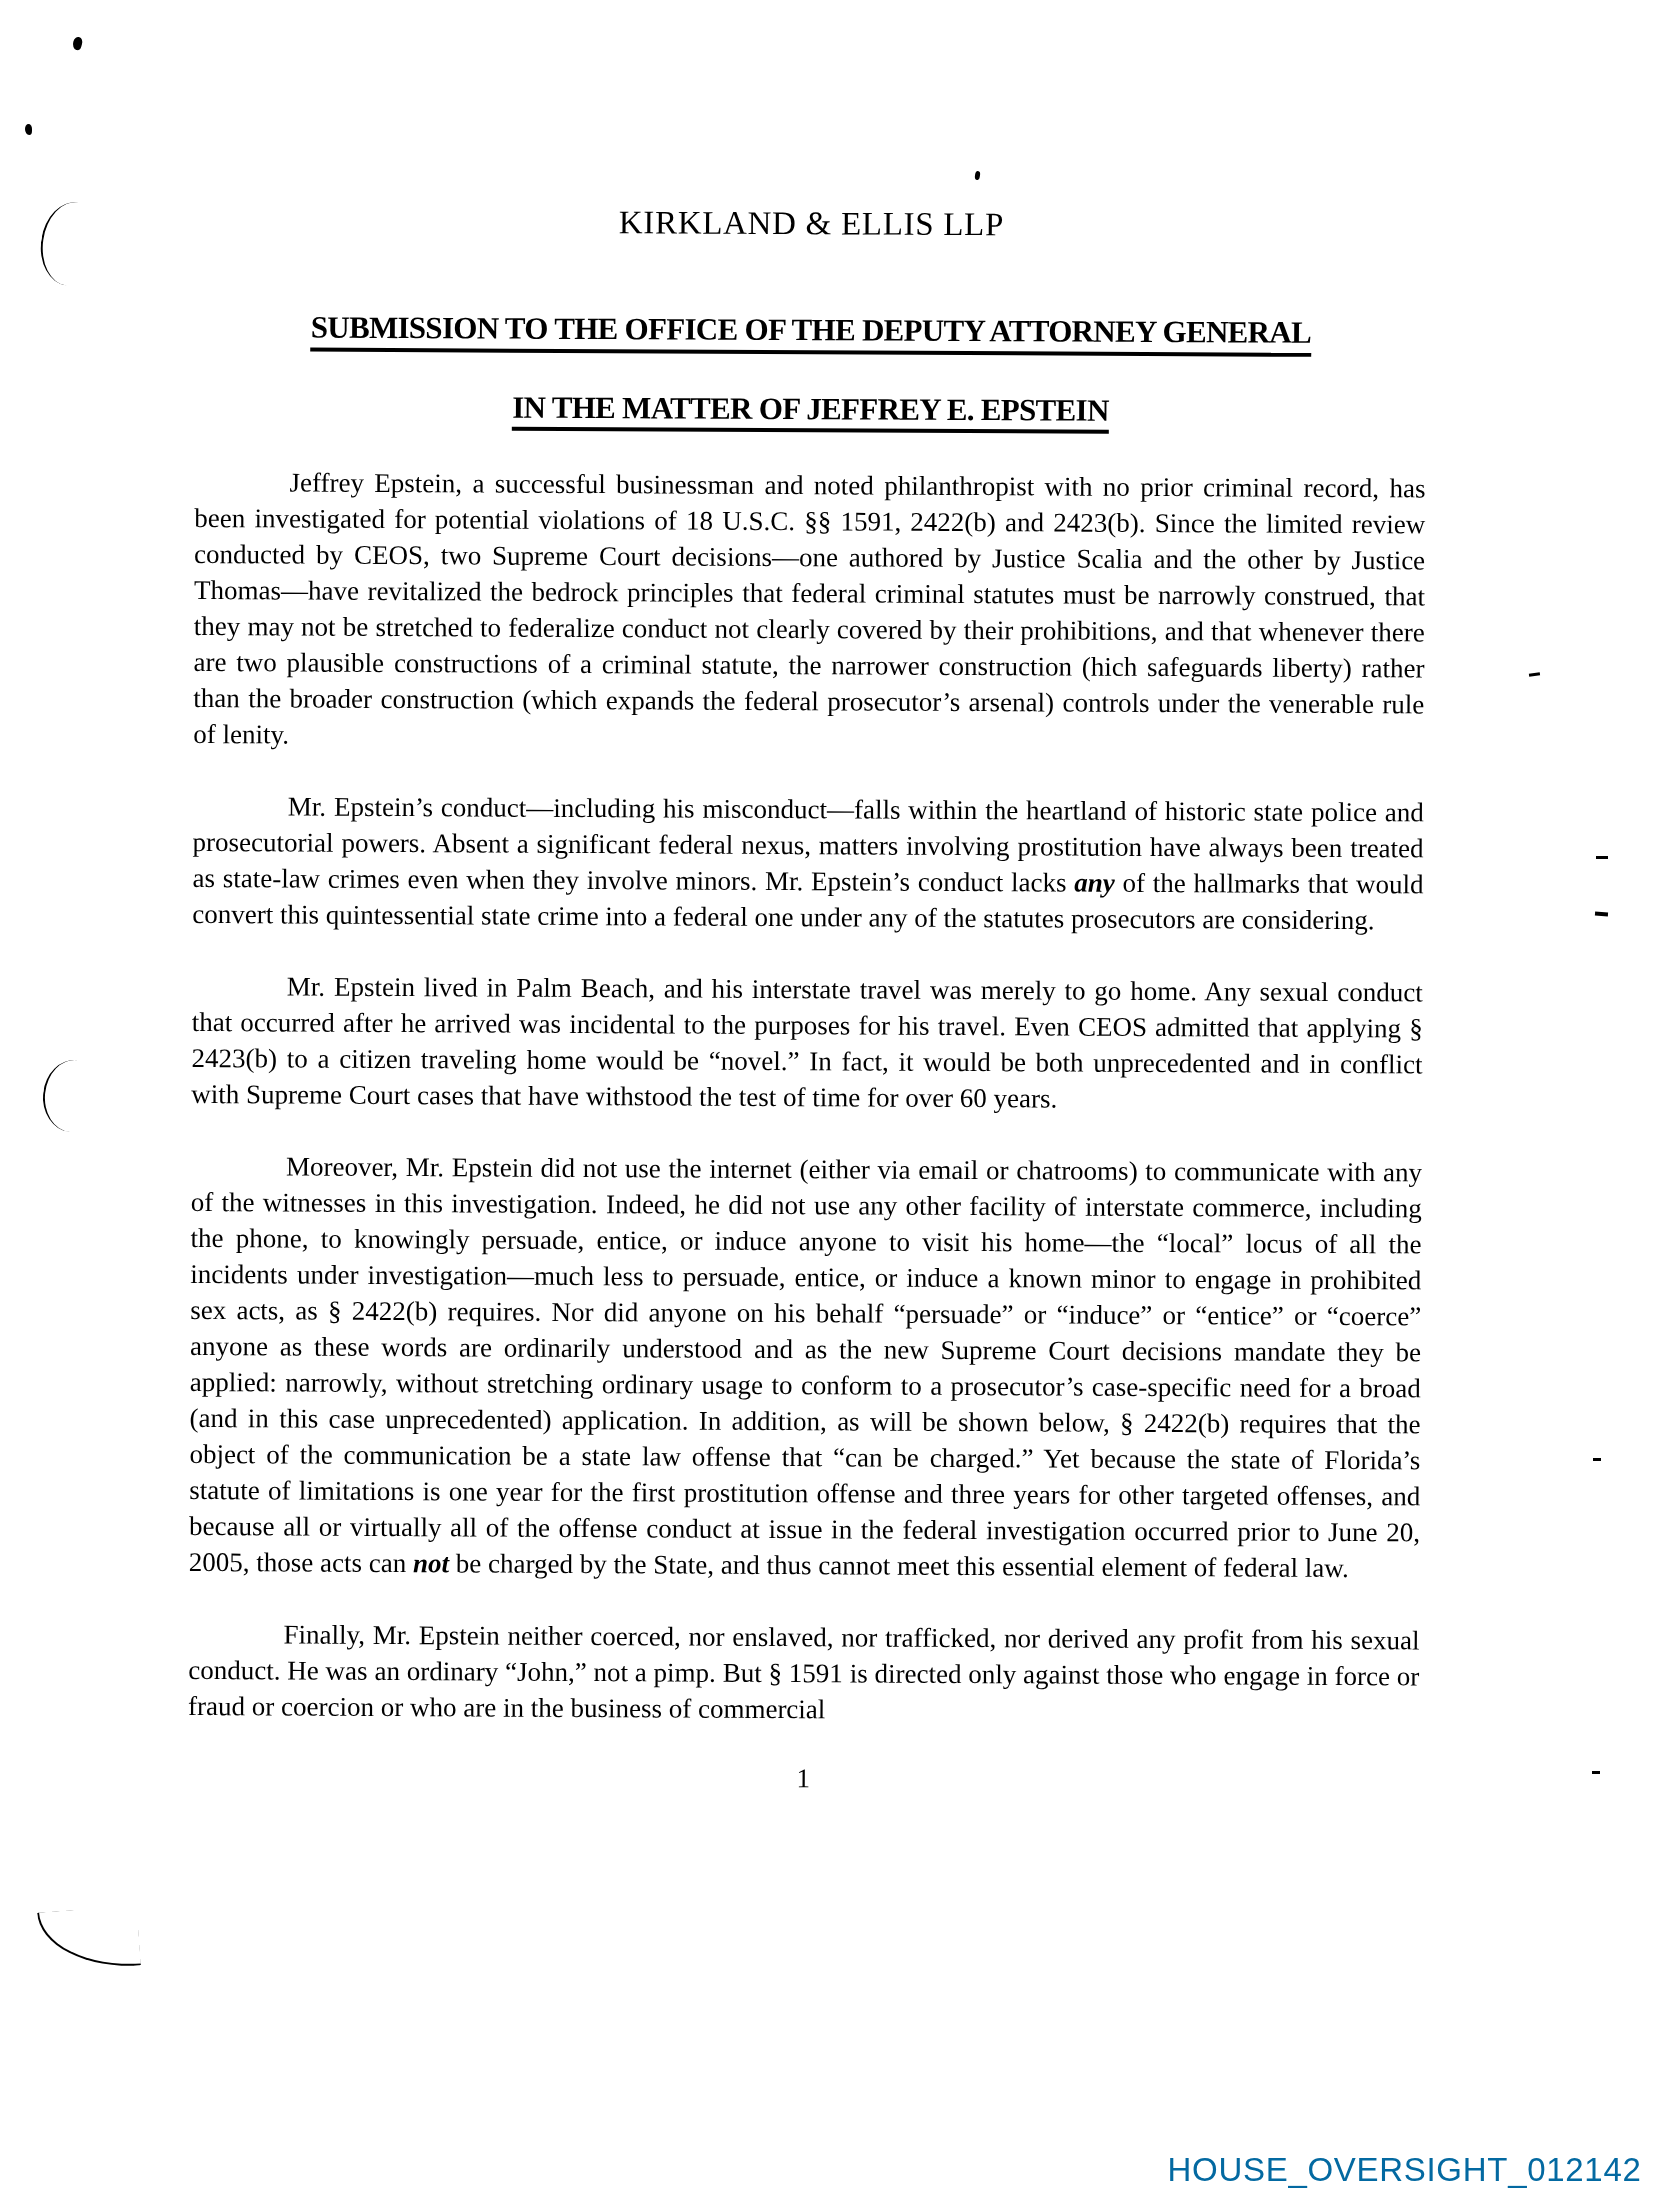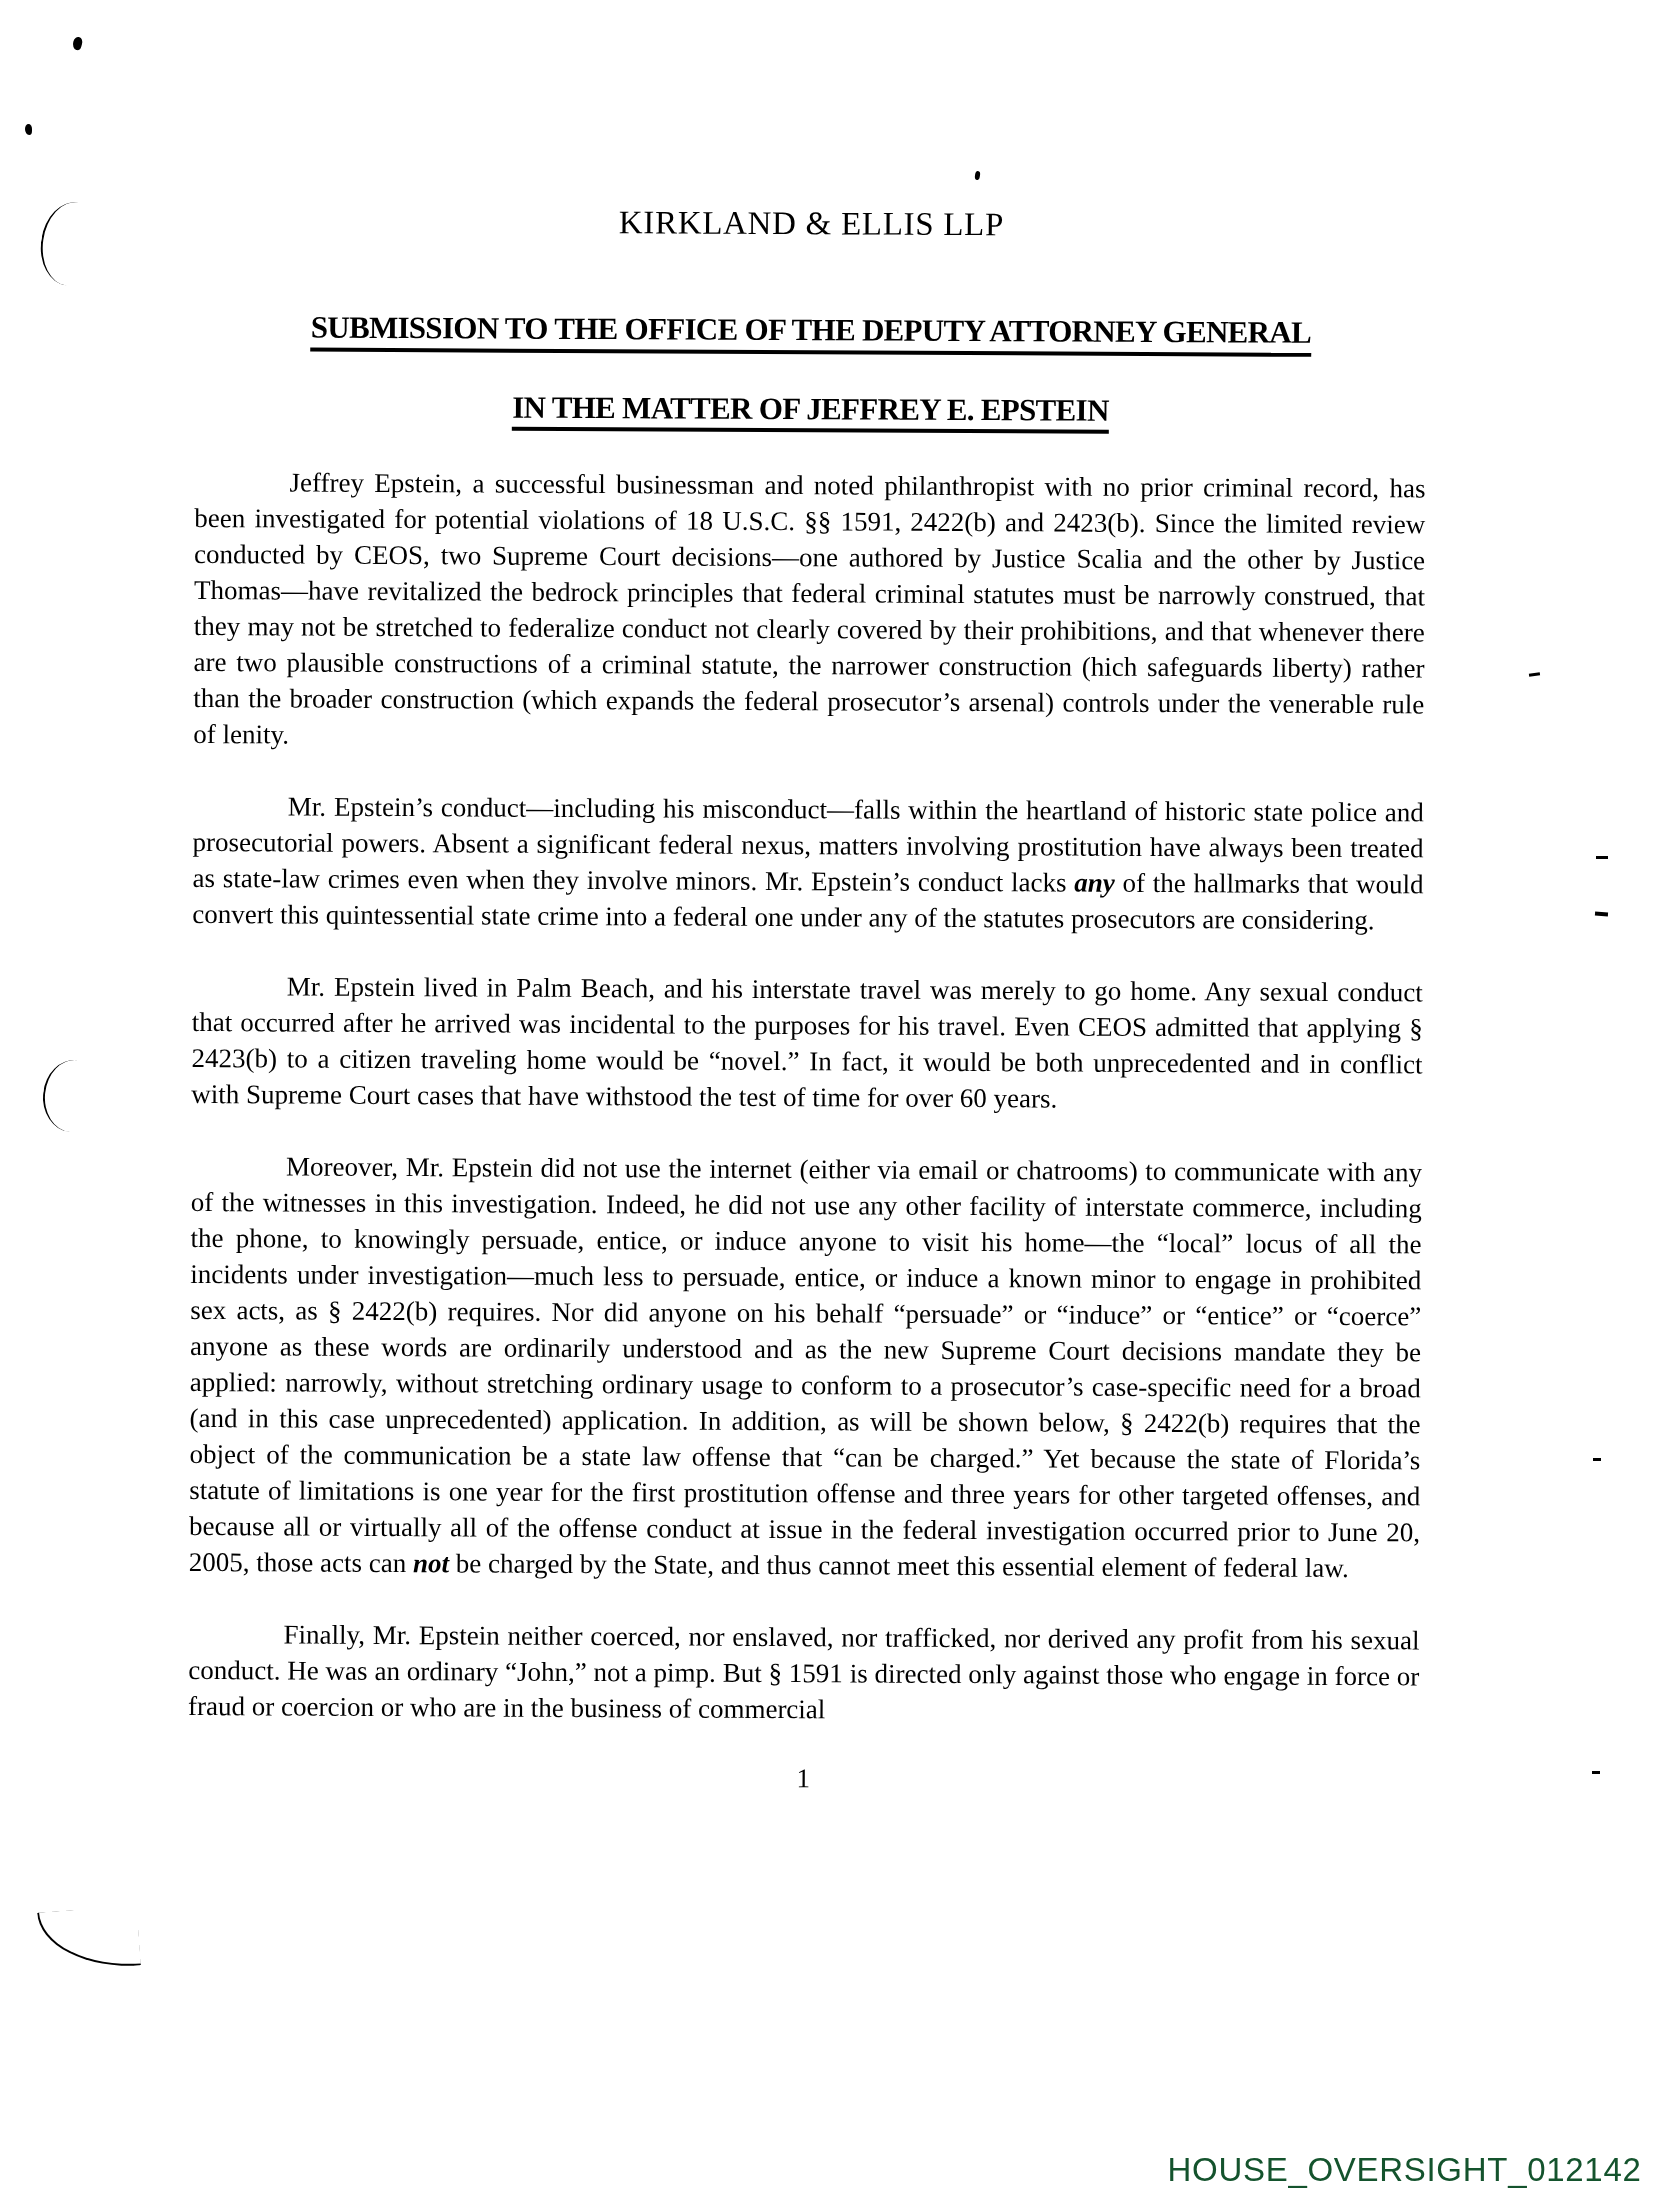--- a/index.html
+++ b/index.html
@@ -50,21 +50,21 @@
   p.para { margin: 0 0 36px 0; text-indent: 95px; }
   .emph { font-weight: 700; font-style: italic; font-family: Liberation Serif, serif; }
   .pagenum { text-align: center; font-size: 27px; margin-top: 21px; }
   .bates {
     position: absolute;
     right: 27.5px;
     bottom: 15.7px;
     font-family: "Liberation Sans", sans-serif;
     font-size: 33px;
     letter-spacing: 0.7px;
-    color: #14532d;
+    color: #0369a1;
   }
   
   .art { position: absolute; }
   .blob { background: #000; border-radius: 50% 50% 40% 60%; }
   .arc-open {
     border: none;
     border-left: 2.6px solid #000;
     border-radius: 50%;
   }
   .arc-bottom {

